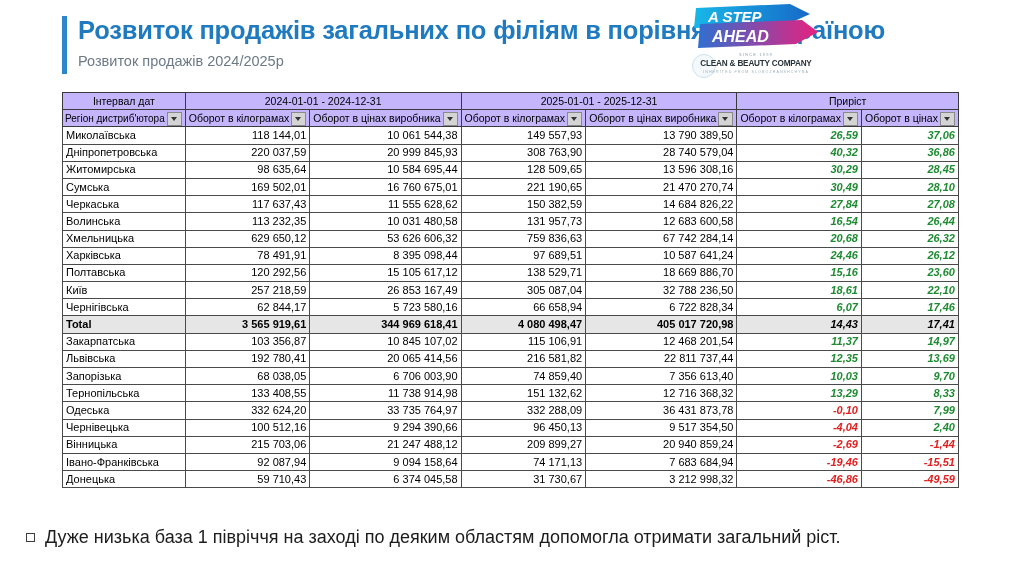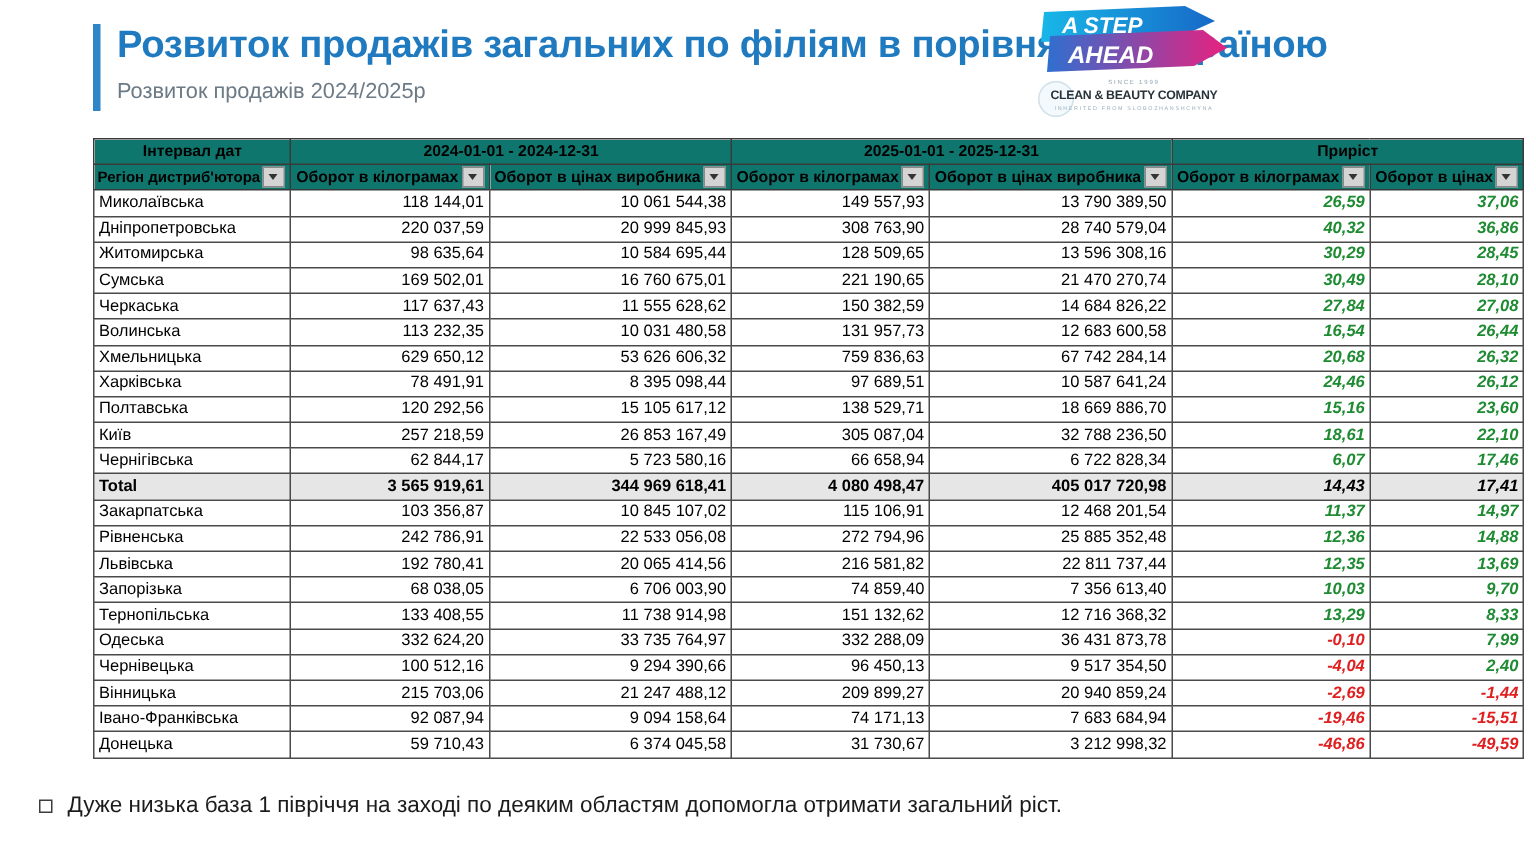--- a/index.html
+++ b/index.html
@@ -101,22 +101,22 @@
   }
   table.grid td, table.grid th {
     border: 1px solid #4a4a4a;
     padding: 0 3px;
     height: 16.2px;
     line-height: 15px;
     overflow: hidden;
     white-space: nowrap;
   }
   .hdr {
-    background: #0f766e;
-    font-weight: bold;
+    background: #c4b5fd;
+    font-weight: normal;
     text-align: center;
     font-size: 10.5px;
     border: 1px solid #3a3a3a !important;
   }
   .hdr-top { height: 19px; }
   .hdr-sub { height: 31px; margin-top: 11px; }
   .hdr-sub .lbl {
     display: inline-block;
     line-height: 13px;
     vertical-align: middle;
@@ -166,21 +166,21 @@
     align-items: flex-start;
   }
   .bullet {
     width: 7px; height: 7px;
     border: 1.4px solid #3c3c3c;
     margin-top: 6px; margin-right: 10px;
     flex: 0 0 auto;
     background: transparent;
   }
   .footer-text {
-    font-size: 15px;
+    font-size: 18px;
     color: #1c1c1c;
     line-height: 20px;
   }
 </style>
 </head>
 <body>
 
 <div id="slide">
 
   <div class="header">
@@ -370,29 +370,20 @@
           <tr>
             <td class="region">Закарпатська</td>
             <td class="num">103 356,87</td>
             <td class="num">10 845 107,02</td>
             <td class="num">115 106,91</td>
             <td class="num">12 468 201,54</td>
             <td class="pct pos">11,37</td>
             <td class="pct pos">14,97</td>
           </tr>
           <tr>
-            <td class="region">Рівненська</td>
-            <td class="num">242 786,91</td>
-            <td class="num">22 533 056,08</td>
-            <td class="num">272 794,96</td>
-            <td class="num">25 885 352,48</td>
-            <td class="pct pos">12,36</td>
-            <td class="pct pos">14,88</td>
-          </tr>
-          <tr>
             <td class="region">Львівська</td>
             <td class="num">192 780,41</td>
             <td class="num">20 065 414,56</td>
             <td class="num">216 581,82</td>
             <td class="num">22 811 737,44</td>
             <td class="pct pos">12,35</td>
             <td class="pct pos">13,69</td>
           </tr>
           <tr>
             <td class="region">Запорізька</td>

